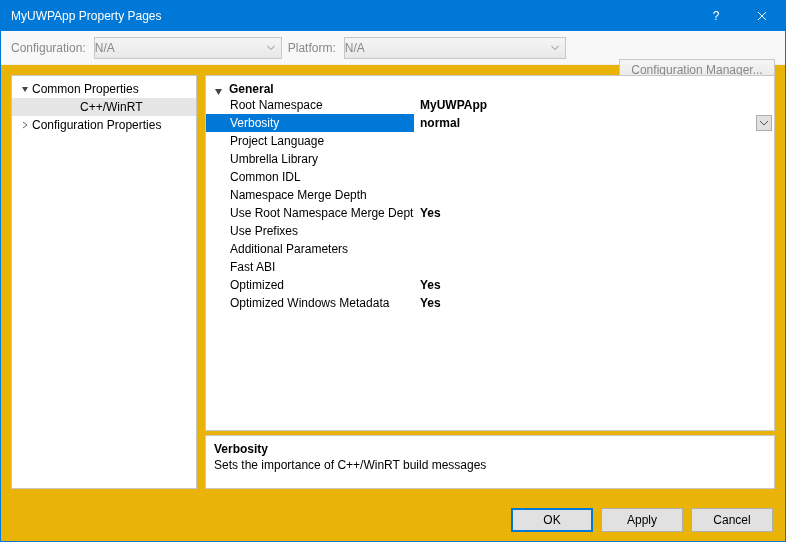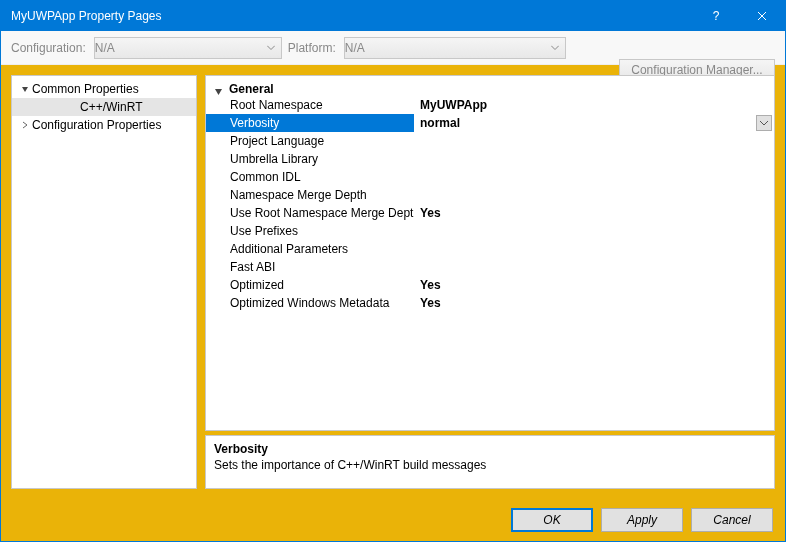--- a/index.html
+++ b/index.html
@@ -25,21 +25,21 @@
   .grid { flex: 1; border: 1px solid #c8c8c8; background: #fff; overflow: hidden; }
   .cat-row { height: 20px; display: flex; align-items: flex-end; padding-left: 8px; gap: 6px; font-weight: bold; }
   .prop-row { height: 18px; display: flex; align-items: stretch; position: relative; }
   .prop-row .name { width: 208px; padding-left: 24px; display: flex; align-items: center; white-space: nowrap; overflow: hidden; }
   .prop-row .val { flex: 1; display: flex; align-items: center; padding-left: 6px; font-weight: bold; }
   .prop-row.selected .name { background: #0078d7; color: #fff; }
   .prop-row.selected .val { background: #fff; color: #000; position: relative; }
   .prop-row.selected .ddbtn { position: absolute; right: 2px; top: 1px; width: 16px; height: 16px; border: 1px solid #adadad; background: #e1e1e1; display: flex; align-items: center; justify-content: center; }
   .desc { height: 54px; border: 1px solid #c8c8c8; background: #fff; padding: 6px 8px; }
   .desc .d-title { font-weight: bold; margin-bottom: 2px; }
-  .footer { height: 42px; display: flex; align-items: center; justify-content: flex-end; gap: 8px; padding: 0 12px; font-style: italic; }
+  .footer { height: 42px; display: flex; align-items: center; justify-content: flex-end; gap: 8px; padding: 0 12px; }
   .footer .btn { width: 82px; height: 24px; border: 1px solid #adadad; background: #e1e1e1; display: flex; align-items: center; justify-content: center; cursor: default; }
   .footer .btn.default { border: 1px solid #0078d7; box-shadow: inset 0 0 0 1px #0078d7; }
   svg { display: block; }
 </style>
 </head>
 <body>
 
 <div class="window">
 
   <div class="titlebar">

